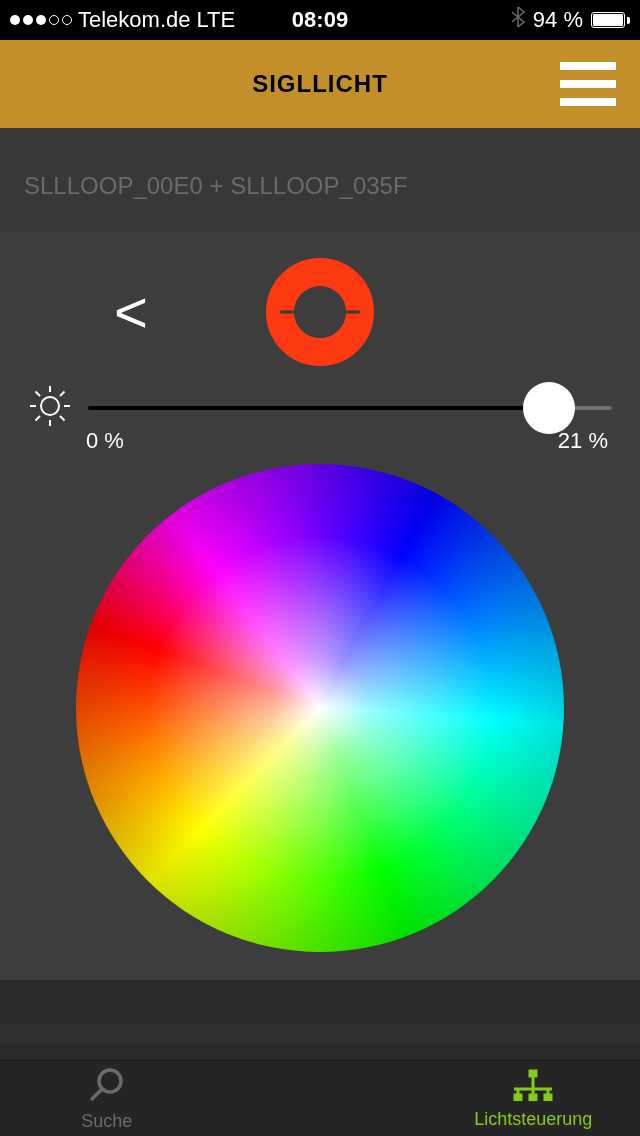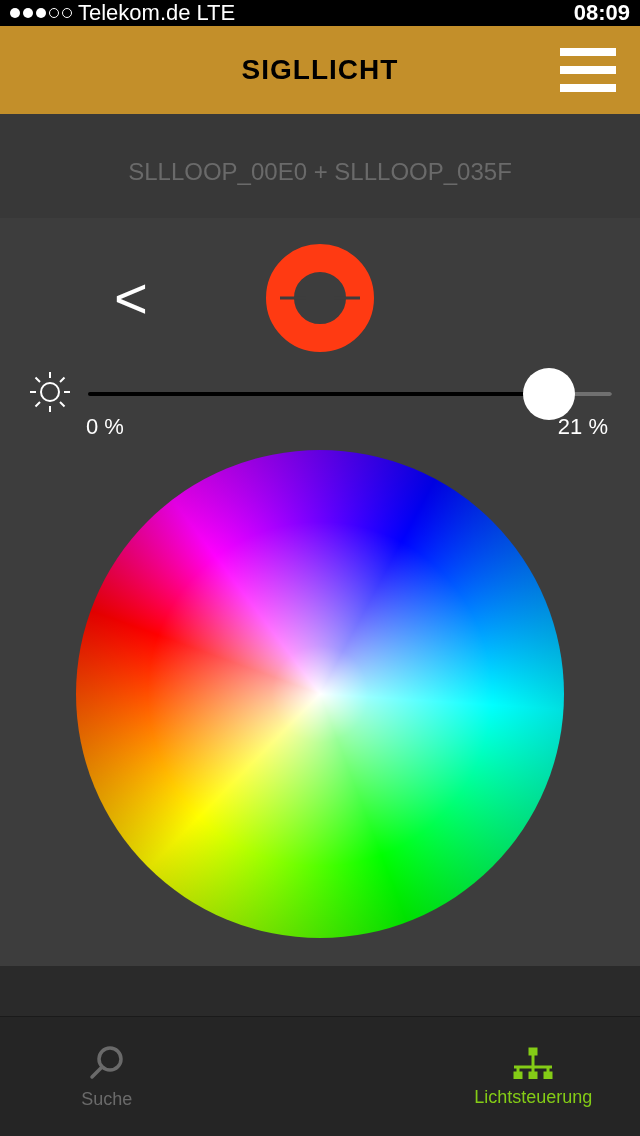--- a/index.html
+++ b/index.html
@@ -5,21 +5,21 @@
     * { margin: 0; padding: 0; box-sizing: border-box; }
     body {
       width: 640px;
       height: 1136px;
       background: #2a2a2a;
       font-family: -apple-system, Helvetica, Arial, sans-serif;
       overflow: hidden;
       position: relative;
     }
     .status-bar {
-      height: 26px;
+      height: 40px;
       background: #000;
       color: #fff;
       display: flex;
       align-items: center;
       padding: 0 10px;
       font-size: 22px;
       font-weight: 500;
     }
     .status-left { display: flex; align-items: center; gap: 6px; flex: 1; }
     .status-center { flex: 0; font-weight: 600; }
@@ -34,41 +34,40 @@
     .header {
       height: 88px;
       background: #c38f2a;
       display: flex;
       align-items: center;
       justify-content: center;
       position: relative;
     }
     .header-title {
       color: #000;
-      font-size: 28px;
+      font-size: 24px;
       font-weight: 700;
       letter-spacing: 1px;
     }
     .hamburger {
       position: absolute;
       right: 24px;
       top: 50%;
       transform: translateY(-50%);
       display: flex;
       flex-direction: column;
       gap: 10px;
       cursor: pointer;
     }
     .hamburger-line { width: 56px; height: 8px; background: #fff; }
     .device-label {
       padding: 44px 24px 32px;
       color: #6a6a6a;
       font-size: 24px;
       background: #383838;
-      text-align: center;
     }
     .control-panel {
       background: #3d3d3d;
       padding: 20px 24px 28px;
     }
     .top-controls {
       display: flex;
       align-items: center;
       justify-content: center;
       position: relative;
@@ -145,21 +144,21 @@
       background:
         radial-gradient(circle at center, rgba(255,255,255,1) 0%, rgba(255,255,255,0.6) 14%, rgba(255,255,255,0) 50%, rgba(0,0,0,0.3) 100%),
         conic-gradient(from -70deg,
           #ff0000, #ff00ff, #8000ff, #0000ff, #0080ff, #00ffff, #00ff80, #00ff00, #80ff00, #ffff00, #ff8000, #ff0000);
     }
     .tab-bar {
       position: absolute;
       bottom: 0;
       left: 0;
       right: 0;
-      height: 120px;
+      height: 76px;
       background: #252525;
       display: flex;
       border-top: 1px solid #1a1a1a;
     }
     .tab-item {
       flex: 1;
       display: flex;
       flex-direction: column;
       align-items: center;
       justify-content: center;
@@ -188,20 +187,34 @@
       <div class="signal-dot"></div>
       <div class="signal-dot"></div>
       <div class="signal-dot"></div>
       <div class="signal-dot empty"></div>
       <div class="signal-dot empty"></div>
     </div>
     <span>Telekom.de</span>
     <span>LTE</span>
   </div>
   <div class="status-center">08:09</div>
+  <div class="status-right">
+    <span class="bluetooth-icon">
+      <svg width="14" height="22" viewBox="0 0 14 22" fill="none" stroke="currentColor" stroke-width="1.5">
+        <path d="M7 1 L7 21 M7 1 L13 6 L7 11 L13 16 L7 21 M1 6 L7 11 M1 16 L7 11"></path>
+      </svg>
+    </span>
+    <span>94 %</span>
+    <div class="battery-icon">
+      <div class="battery-body">
+          <div class="battery-fill"></div>
+        </div>
+      <div class="battery-tip"></div>
+    </div>
+  </div>
 </div>
 
 <div class="header">
   <div class="header-title">SIGLLICHT</div>
   <div class="hamburger">
     <div class="hamburger-line"></div>
     <div class="hamburger-line"></div>
     <div class="hamburger-line"></div>
   </div>
 </div>

